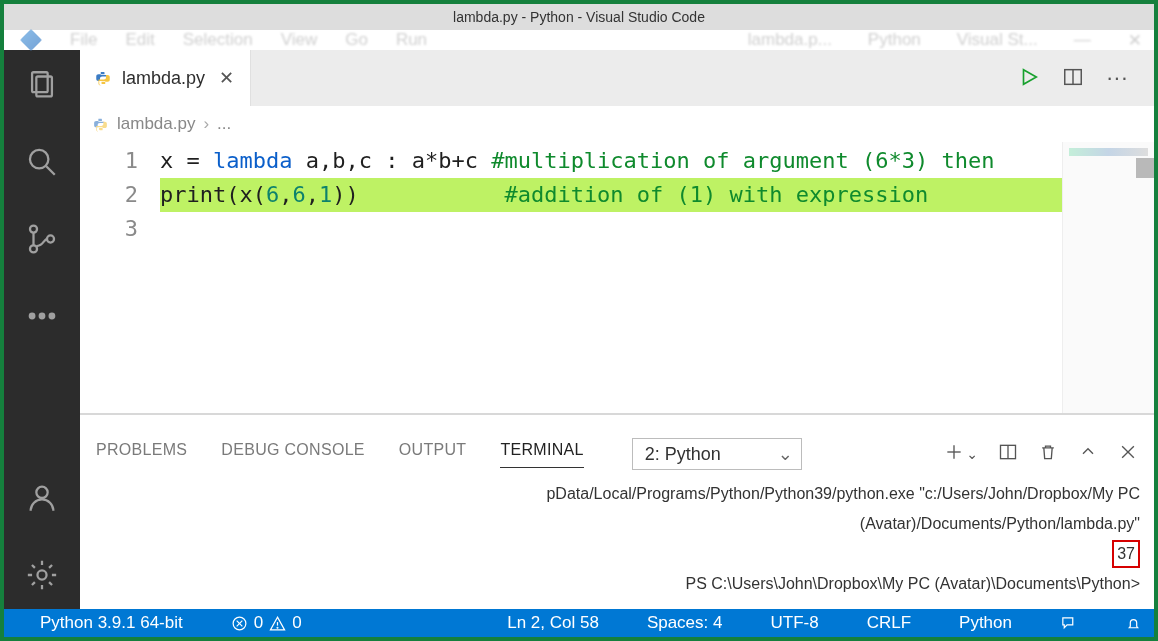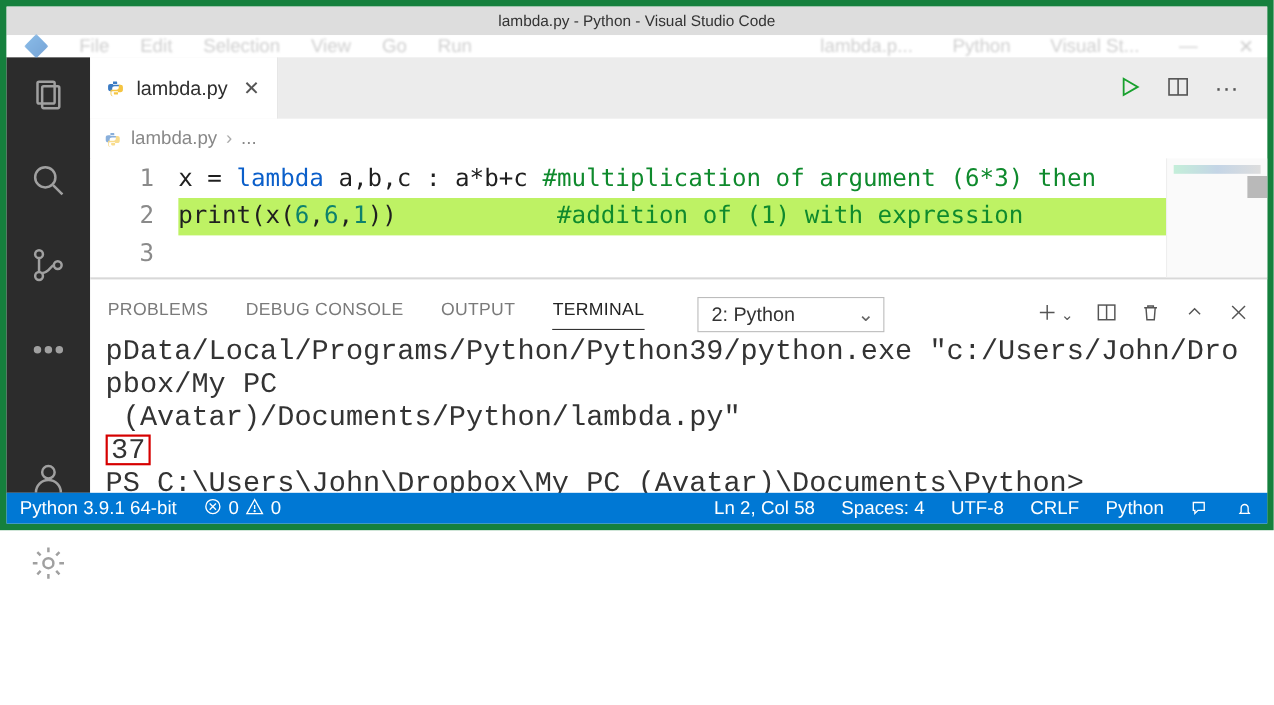--- a/index.html
+++ b/index.html
@@ -1,18 +1,18 @@
 <!DOCTYPE html>
 <html><head>
 <meta charset="utf-8">
 <style>
   * { box-sizing: border-box; margin: 0; padding: 0; }
   body { font-family: "Segoe UI", Arial, sans-serif; font-size: 14px; background: #fff; overflow: hidden; width: 1158px; height: 641px; position: relative; }
   
-  .window { width: 1158px; height: 482px; display: flex; flex-direction: column; border: 6px solid #15803d; }
+  .window { width: 1158px; height: 641px; display: flex; flex-direction: column; border: 4px solid #15803d; }
   
   .titlebar { height: 26px; background: #dddddd; display: flex; align-items: center; justify-content: center; color: #333; font-size: 14px; position: relative; }
   
   .menubar { height: 20px; background: #fff; display: flex; align-items: center; padding: 0 16px; gap: 28px; color: #ccc; font-size: 17px; position: relative; }
   .menubar .faded { color: #d0d0d0; filter: blur(1px); }
   .menubar .right { position: absolute; right: 12px; display: flex; gap: 36px; }
   .menubar .logo { width: 22px; height: 22px; background: linear-gradient(135deg,#5aa2e0,#3b7bc4); clip-path: polygon(50% 0,100% 50%,50% 100%,0 50%); filter: blur(1px); opacity:.7; }
   
   .body { flex:1; display:flex; min-height:0; }
   
@@ -49,25 +49,25 @@
   .panel { height:196px; border-top:2px solid #d8d8d8; background:#fff; display:flex; flex-direction:column; }
   .panel-tabs { height:46px; display:flex; align-items:center; padding:0 16px; gap:34px; color:#7a7a7a; font-size:16px;margin-top:16px; }
   .panel-tabs .ptab.active { color:#222; border-bottom:1.5px solid #333; padding-bottom:8px; }
   .panel-tabs .ptab { padding-bottom:8px; letter-spacing:.3px; }
   .panel-tabs .select { margin-left:14px; border:1px solid #bcbcbc; height:32px; display:flex; align-items:center; padding:0 36px 0 12px; font-size:18px; color:#333; position:relative; min-width:170px;}
   .panel-tabs .select .chev { position:absolute; right:8px; color:#666; }
   .panel-tabs .pactions { margin-left:auto; display:flex; align-items:center; gap:20px; color:#555; }
   .panel-tabs .pactions svg { width:20px; height:20px; stroke:#555; fill:none; stroke-width:1.6; }
   .pact-group { display:flex; align-items:center; gap:2px;}
   
-  .terminal { flex:1; font-family: Liberation Mono, monospace; font-size:26px; line-height:30px; padding: 2px 14px; color:#333; white-space:pre-wrap; word-break: break-all; }
+  .terminal { flex:1; font-family: Liberation Sans, sans-serif; font-size:16px; line-height:30px; padding: 2px 14px; color:#333; white-space:pre-wrap; word-break: break-all; text-align: right; }
   .terminal .hl { border: 2px solid #d60000; padding: 0 3px; display:inline-block; line-height:24px; }
   
   .statusbar { height:28px; background:#0078d4; color:#fff; display:flex; align-items:center; font-size:17px; }
-  .statusbar .sitem { padding: 0 12px; display:flex; gap:6px; }
+  .statusbar .sitem { padding: 0 12px; display:flex; align-items:center; gap:6px;margin-left:24px; }
   .statusbar .flex { flex:1; }
   .statusbar svg { width:17px; height:17px; stroke:#fff; fill:none; stroke-width:1.7; }
   
   .pyicon svg { width:100%; height:100%; }
 </style>
 </head>
 <body>
 
 <div class="window">
   <div class="titlebar">

